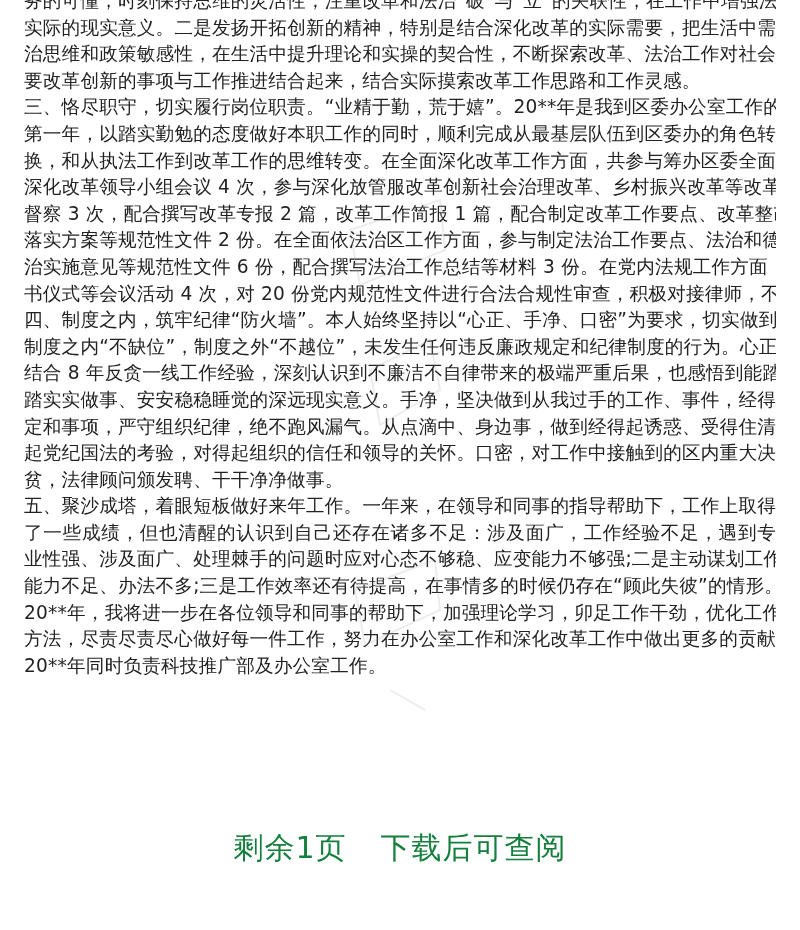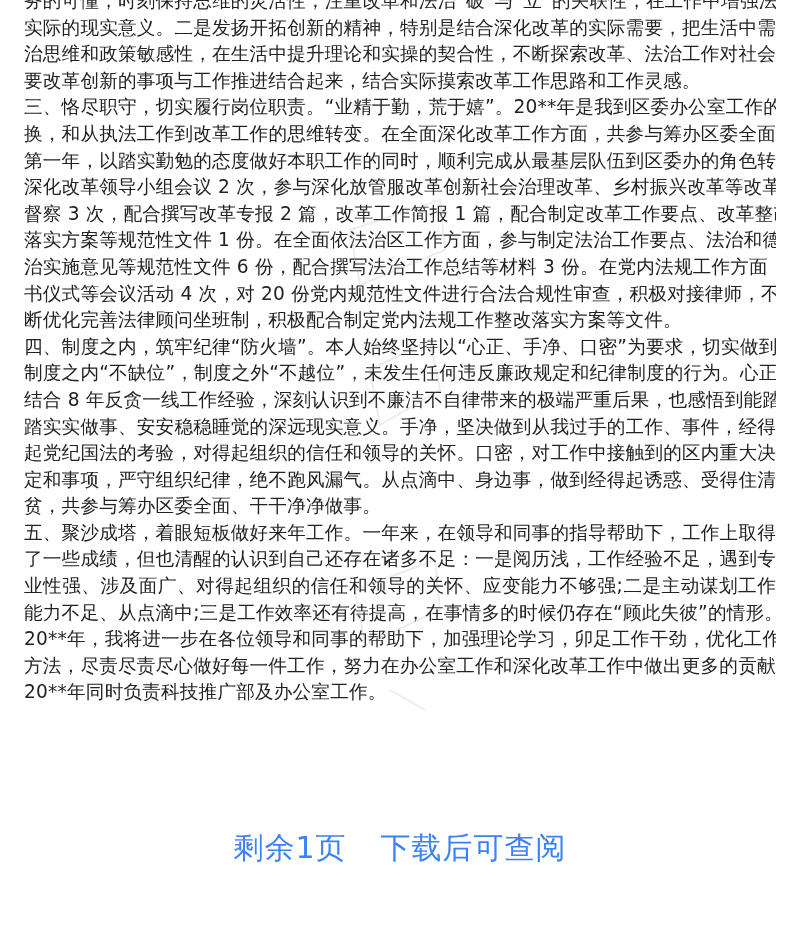--- a/index.html
+++ b/index.html
@@ -51,21 +51,21 @@
       pointer-events: none;
       opacity: 0.18;
     }
     .remaining-banner {
       position: absolute;
       left: 0;
       top: 828px;
       width: 800px;
       text-align: center;
       font-size: 30px;
-      color: #3b82f6;
+      color: #15803d;
       letter-spacing: 1px;
       cursor: pointer;
     }
     .remaining-banner .gap {
       display: inline-block;
       width: 34px;
     }
   </style>
 </head>
 <body>
@@ -73,43 +73,42 @@
 <div class="doc-page">
   <div class="doc-body">
     <p>
       <span class="line justify">务的可懂，时刻保持思维的灵活性，注重改革和法治“破”与“立”的关联性，在工作中增强法</span>
       <span class="line justify">实际的现实意义。二是发扬开拓创新的精神，特别是结合深化改革的实际需要，把生活中需</span>
       <span class="line justify">治思维和政策敏感性，在生活中提升理论和实操的契合性，不断探索改革、法治工作对社会</span>
       <span class="line">要改革创新的事项与工作推进结合起来，结合实际摸索改革工作思路和工作灵感。</span>
     </p>
     <p>
       <span class="line justify">三、恪尽职守，切实履行岗位职责。“业精于勤，荒于嬉”。20**年是我到区委办公室工作的</span>
+      <span class="line justify">第一年，以踏实勤勉的态度做好本职工作的同时，顺利完成从最基层队伍到区委办的角色转</span>
       <span class="line justify">换，和从执法工作到改革工作的思维转变。在全面深化改革工作方面，共参与筹办区委全面</span>
-      <span class="line justify">第一年，以踏实勤勉的态度做好本职工作的同时，顺利完成从最基层队伍到区委办的角色转</span>
-      <span class="line justify">深化改革领导小组会议 2 次，参与深化放管服改革创新社会治理改革、乡村振兴改革等改革</span>
+      <span class="line justify">深化改革领导小组会议 4 次，参与深化放管服改革创新社会治理改革、乡村振兴改革等改革</span>
       <span class="line justify">督察 3 次，配合撰写改革专报 2 篇，改革工作简报 1 篇，配合制定改革工作要点、改革整改</span>
-      <span class="line justify">落实方案等规范性文件 1 份。在全面依法治区工作方面，参与制定法治工作要点、法治和德</span>
+      <span class="line justify">落实方案等规范性文件 2 份。在全面依法治区工作方面，参与制定法治工作要点、法治和德</span>
       <span class="line justify">治实施意见等规范性文件 6 份，配合撰写法治工作总结等材料 3 份。在党内法规工作方面，</span>
       <span class="line justify">书仪式等会议活动 4 次，对 20 份党内规范性文件进行合法合规性审查，积极对接律师，不</span>
-      <span class="line">断优化完善法律顾问坐班制，积极配合制定党内法规工作整改落实方案等文件。</span>
     </p>
     <p>
       <span class="line justify">四、制度之内，筑牢纪律“防火墙”。本人始终坚持以“心正、手净、口密”为要求，切实做到</span>
       <span class="line justify">制度之内“不缺位”，制度之外“不越位”，未发生任何违反廉政规定和纪律制度的行为。心正，</span>
       <span class="line justify">结合 8 年反贪一线工作经验，深刻认识到不廉洁不自律带来的极端严重后果，也感悟到能踏</span>
       <span class="line justify">踏实实做事、安安稳稳睡觉的深远现实意义。手净，坚决做到从我过手的工作、事件，经得</span>
+      <span class="line justify">定和事项，严守组织纪律，绝不跑风漏气。从点滴中、身边事，做到经得起诱惑、受得住清</span>
       <span class="line justify">起党纪国法的考验，对得起组织的信任和领导的关怀。口密，对工作中接触到的区内重大决</span>
-      <span class="line justify">定和事项，严守组织纪律，绝不跑风漏气。从点滴中、身边事，做到经得起诱惑、受得住清</span>
-      <span class="line">贫，共参与筹办区委全面、干干净净做事。</span>
+      <span class="line">贫，法律顾问颁发聘、干干净净做事。</span>
     </p>
     <p>
       <span class="line justify">五、聚沙成塔，着眼短板做好来年工作。一年来，在领导和同事的指导帮助下，工作上取得</span>
-      <span class="line justify">了一些成绩，但也清醒的认识到自己还存在诸多不足：一是阅历浅，工作经验不足，遇到专</span>
-      <span class="line justify">业性强、涉及面广、对得起组织的信任和领导的关怀、应变能力不够强;二是主动谋划工作</span>
-      <span class="line justify">能力不足、从点滴中;三是工作效率还有待提高，在事情多的时候仍存在“顾此失彼”的情形。</span>
+      <span class="line justify">了一些成绩，但也清醒的认识到自己还存在诸多不足：涉及面广，工作经验不足，遇到专</span>
+      <span class="line justify">业性强、涉及面广、处理棘手的问题时应对心态不够稳、应变能力不够强;二是主动谋划工作</span>
+      <span class="line justify">能力不足、办法不多;三是工作效率还有待提高，在事情多的时候仍存在“顾此失彼”的情形。</span>
       <span class="line justify">20**年，我将进一步在各位领导和同事的帮助下，加强理论学习，卯足工作干劲，优化工作</span>
       <span class="line justify">方法，尽责尽责尽心做好每一件工作，努力在办公室工作和深化改革工作中做出更多的贡献。</span>
       <span class="line">20**年同时负责科技推广部及办公室工作。</span>
     </p>
   </div>
 </div>
 
 <svg class="watermark" viewBox="0 0 130 560" xmlns="http://www.w3.org/2000/svg">
   <g fill="none" stroke="#9a9a9a" stroke-width="2">
     <path d="M20 40 L110 10 L115 60 L30 95 Z"></path>

